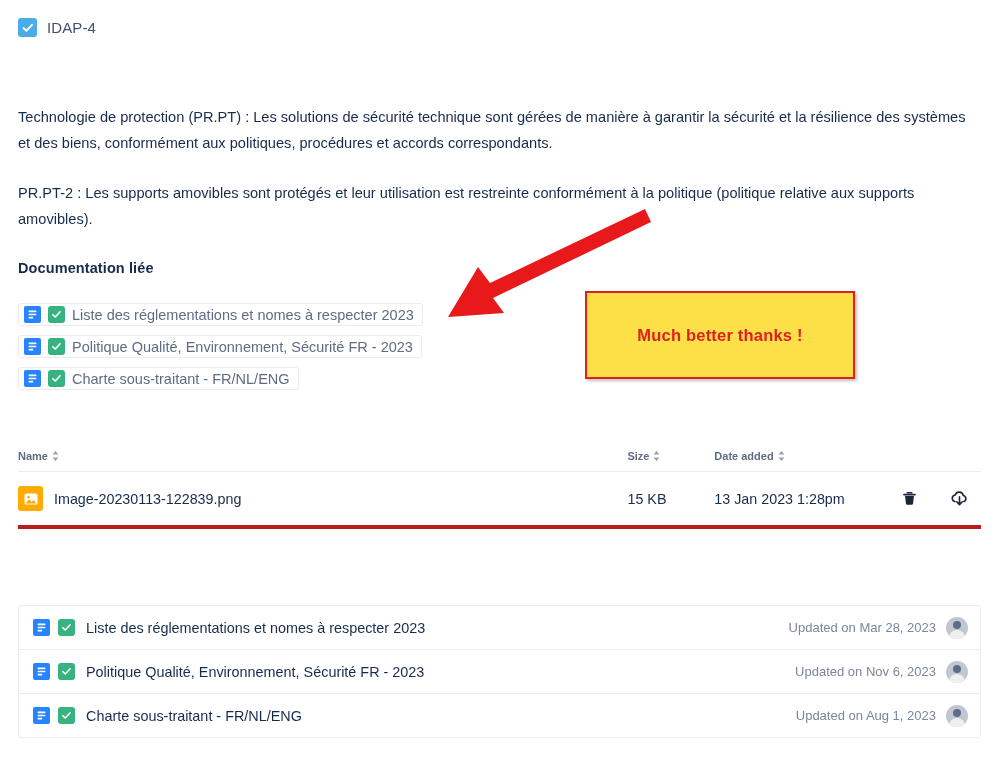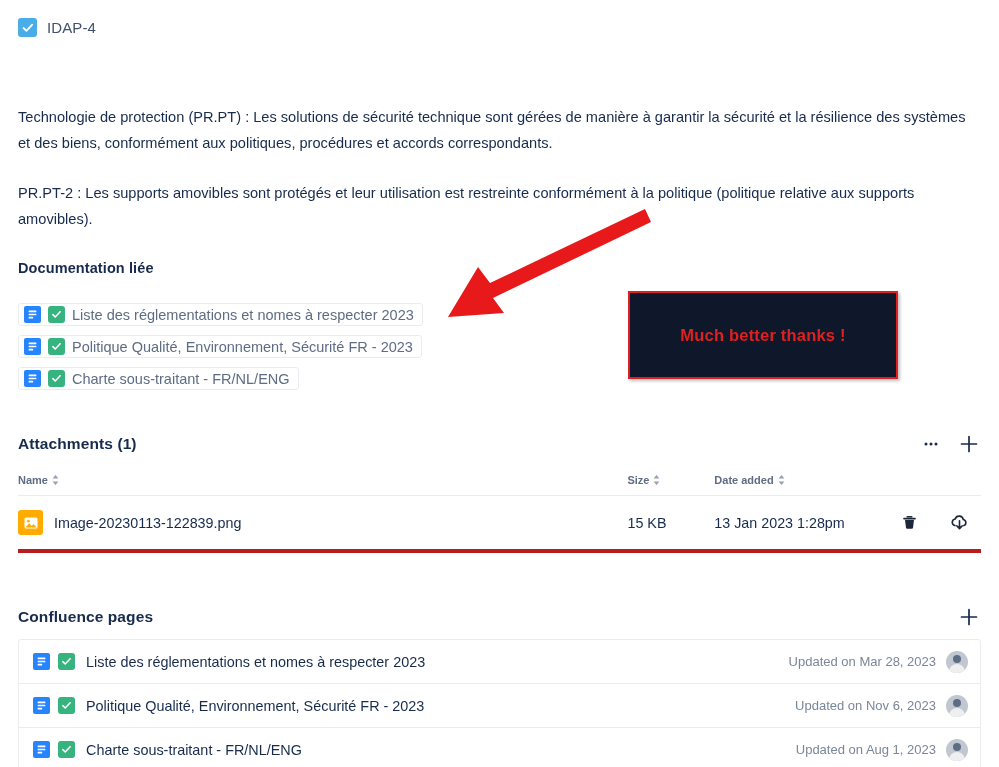--- a/index.html
+++ b/index.html
@@ -113,27 +113,26 @@
     width: 240px;
     height: 140px;
     pointer-events: none;
   }
   .callout-box {
     position: absolute;
     left: 585px;
     top: 291px;
     width: 266px;
     height: 84px;
-    background: #0f172a;
+    background: #fde047;
     border: 2px solid #E02020;
     box-shadow: 2px 2px 3px rgba(0,0,0,.25);
     display: flex;
     align-items: center;
     justify-content: center;
-    margin-left: 43px;
   }
   .callout-text {
     color: #E02020;
     font-weight: bold;
     font-size: 16.5px;
     letter-spacing: .2px;
   }
 
   
   .attachments { position: absolute; left: 18px; top: 432px; width: 963px; }
@@ -338,37 +337,20 @@
     <g>
       <polygon points="215,14 60,88 48,72 18,122 74,118 63,103 221,27" fill="#E8191B"></polygon>
     </g>
   </svg>
 
   <div class="callout-box">
     <span class="callout-text">Much better thanks !</span>
   </div>
 
   <div class="attachments">
-    <div class="section-head">
-      <span class="section-title">Attachments (1)</span>
-      <span class="section-actions">
-        <span class="icon-btn">
-          <svg width="18" height="18" viewBox="0 0 18 18" aria-hidden="true">
-            <circle cx="4" cy="9" r="1.5" fill="#172B4D"></circle>
-            <circle cx="9" cy="9" r="1.5" fill="#172B4D"></circle>
-            <circle cx="14" cy="9" r="1.5" fill="#172B4D"></circle>
-          </svg>
-        </span>
-        <span class="icon-btn">
-          <svg width="20" height="20" viewBox="0 0 20 20" aria-hidden="true">
-            <path d="M10 2.5 V17.5 M2.5 10 H17.5" stroke="#172B4D" stroke-width="1.7" stroke-linecap="round"></path>
-          </svg>
-        </span>
-      </span>
-    </div>
 
     <table class="att-table">
       <thead>
         <tr>
           <th class="col-name">
             <span class="th-inner">
               <span>Name</span>
               <svg width="9" height="12" viewBox="0 0 9 12" aria-hidden="true">
                 <path d="M4.5 1 L7.4 4.6 H1.6 Z" fill="#97A0AF"></path>
                 <path d="M4.5 11 L7.4 7.4 H1.6 Z" fill="#97A0AF"></path>
@@ -428,28 +410,20 @@
                 </svg>
               </span>
             </span>
           </td>
         </tr>
       </tbody>
     </table>
   </div>
 
   <div class="confluence">
-    <div class="conf-head">
-      <span class="section-title">Confluence pages</span>
-      <span class="icon-btn">
-        <svg width="20" height="20" viewBox="0 0 20 20" aria-hidden="true">
-          <path d="M10 2.5 V17.5 M2.5 10 H17.5" stroke="#172B4D" stroke-width="1.7" stroke-linecap="round"></path>
-        </svg>
-      </span>
-    </div>
 
     <div class="conf-card">
 
       <div class="conf-row">
         <span class="conf-icons">
           <span class="page-icon">
             <svg width="11" height="11" viewBox="0 0 11 11" aria-hidden="true">
               <rect x="1.6" y="1.6" width="7.8" height="1.6" rx=".5" fill="#fff"></rect>
               <rect x="1.6" y="4.7" width="7.8" height="1.6" rx=".5" fill="#fff"></rect>
               <rect x="1.6" y="7.8" width="4.6" height="1.6" rx=".5" fill="#fff"></rect>

